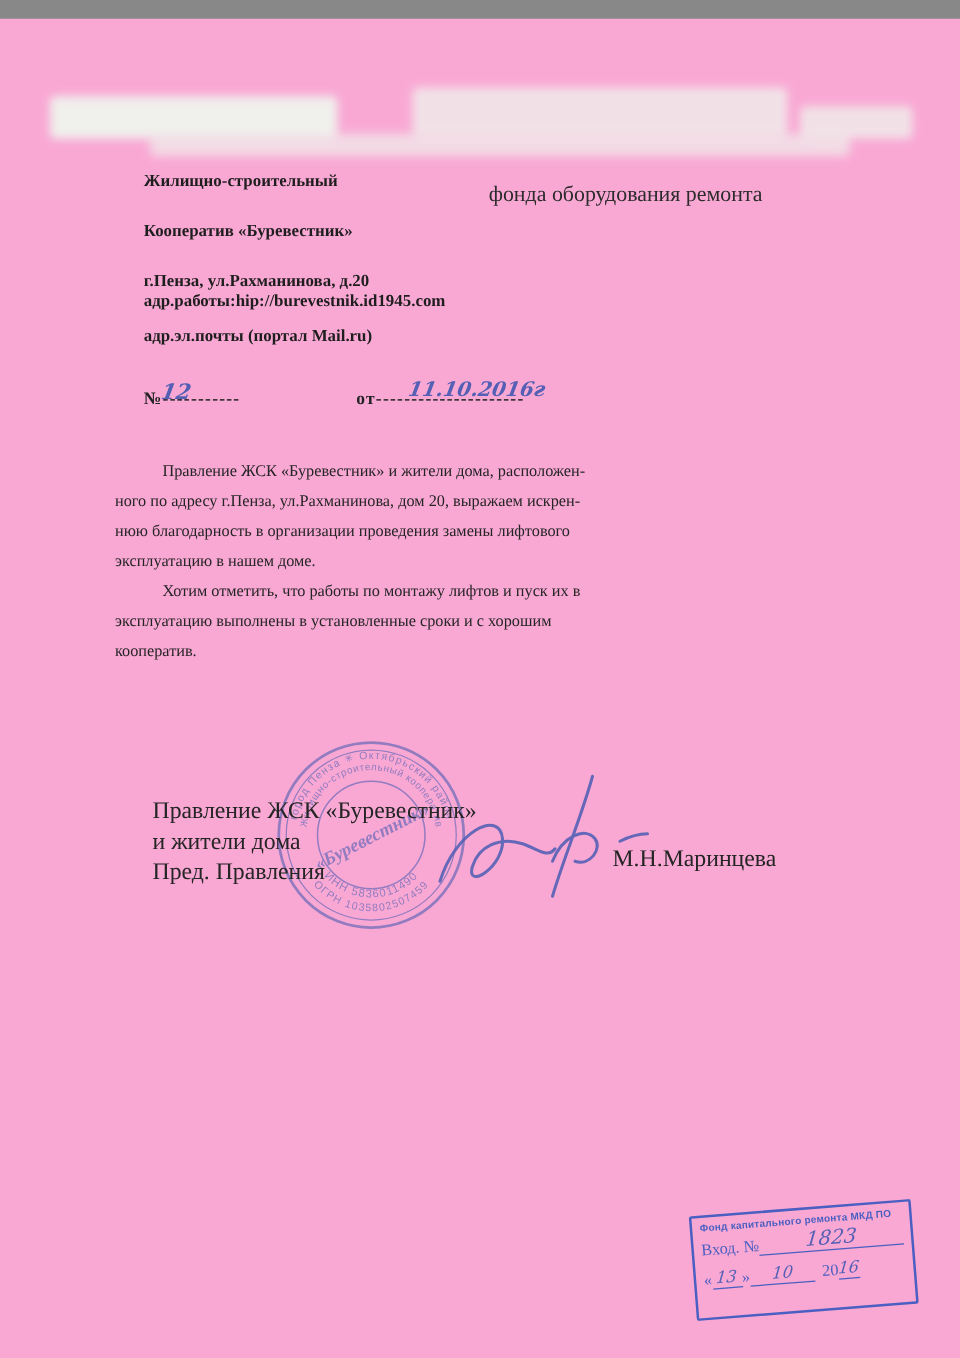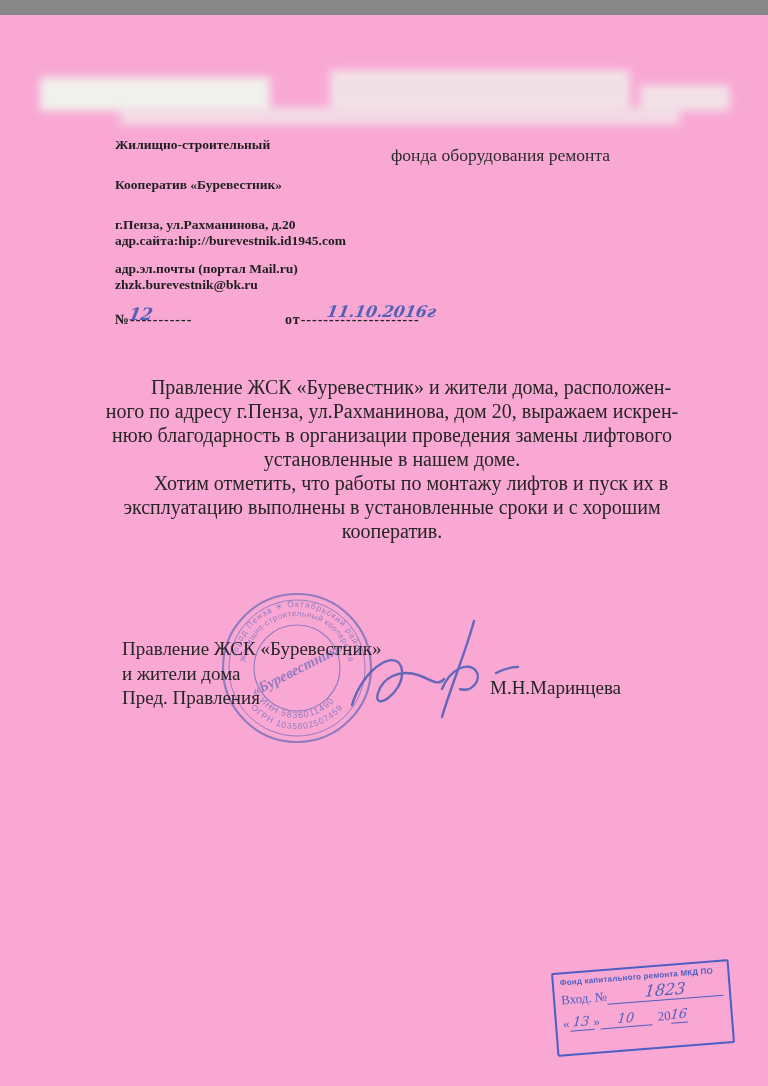--- a/index.html
+++ b/index.html
@@ -24,22 +24,22 @@
     font-size:17.5px;color:#2b2b2b;line-height:41px;}
 
   .refline{position:absolute;left:115px;top:297px;width:420px;font-size:14px;font-weight:bold;color:#222;}
   .refline .lbl{letter-spacing:1px;}
   .hand{font-style:italic;color:#5560b5;transform:skewX(-10deg);display:inline-block;
         font-family:"DejaVu Serif", serif;}
   .hand-no{position:absolute;left:14px;top:-8px;font-size:17px;}
   .hand-date{position:absolute;left:212px;top:-10px;font-size:16px;}
   .ot{position:absolute;left:170px;top:0;}
 
-  .body-text{position:absolute;left:92px;top:360px;width:600px;
-    font-size:20px;line-height:24px;color:#252525;text-align:center;}
+  .body-text{position:absolute;left:92px;top:350px;width:600px;
+    font-size:13px;line-height:24px;color:#252525;}
   .body-text .ind{text-indent:38px;}
 
   .sig-block{position:absolute;left:122px;top:622px;width:330px;
     font-size:19px;line-height:24.5px;color:#252525;}
   .sig-name{position:absolute;left:490px;top:662px;font-size:19px;color:#252525;}
 
   .round-stamp{position:absolute;left:219px;top:575px;width:156px;height:156px;opacity:.82;}
   .sig-scribble{position:absolute;left:338px;top:602px;width:200px;height:115px;}
 
   .entry-stamp{
@@ -67,42 +67,41 @@
   <div class="ghost" style="left:330px;top:55px;width:300px;height:40px;opacity:.8;"></div>
   <div class="ghost" style="left:120px;top:92px;width:560px;height:18px;opacity:.7;"></div>
   <div class="ghost" style="left:640px;top:70px;width:90px;height:26px;opacity:.8;"></div>
 
   <div class="hdr-left">
     <div>Жилищно-строительный</div>
     <div class="gap"></div>
     <div>Кооператив «Буревестник»</div>
     <div class="gap"></div>
     <div>г.Пенза, ул.Рахманинова, д.20</div>
-    <div>адр.сайта:hip://burevestnik.id1945.com</div>
+    <div>адр.работы:hip://burevestnik.id1945.com</div>
     <div class="gap-s"></div>
     <div>адр.эл.почты (портал Mail.ru)</div>
-    <div>zhzk.burevestnik@bk.ru</div>
   </div>
 
   <div class="hdr-right">
     <div>фонда оборудования ремонта</div>
   </div>
 
   <div class="refline">
     <span class="lbl">№-----------</span>
     <span class="hand hand-no">12</span>
     <span class="lbl ot">от---------------------</span>
     <span class="hand hand-date">11.10.2016г</span>
   </div>
 
   <div class="body-text">
     <div class="ind">Правление ЖСК «Буревестник» и жители дома, расположен-</div>
     <div>ного по адресу г.Пенза, ул.Рахманинова, дом 20, выражаем искрен-</div>
     <div>нюю благодарность в организации проведения замены лифтового</div>
-    <div>установленные в нашем доме.</div>
+    <div>эксплуатацию в нашем доме.</div>
     <div class="ind">Хотим отметить, что работы по монтажу лифтов и пуск их в</div>
     <div>эксплуатацию выполнены в установленные сроки и с хорошим</div>
     <div>кооператив.</div>
   </div>
 
   <div class="round-stamp">
     <svg width="156" height="156" viewBox="0 0 156 156">
       <g fill="none" stroke="#7d72bc">
         <circle cx="78" cy="78" r="74" stroke-width="2.2"></circle>
         <circle cx="78" cy="78" r="68" stroke-width="1"></circle>

